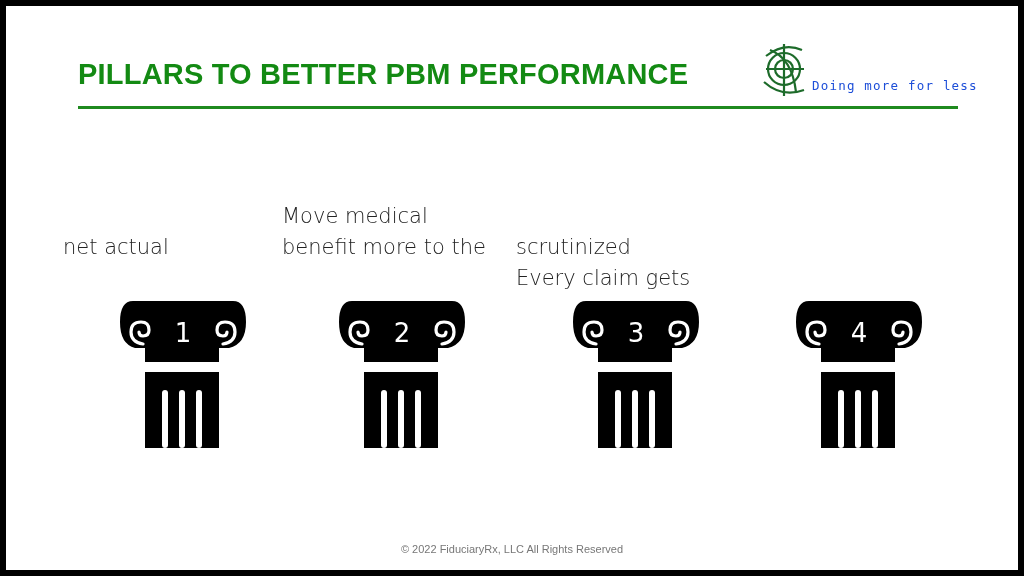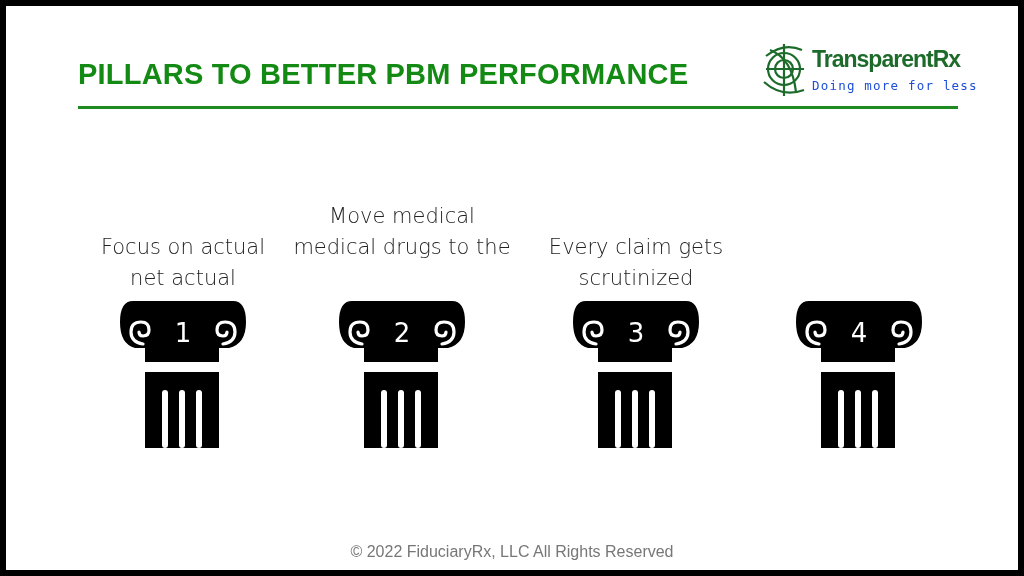--- a/index.html
+++ b/index.html
@@ -3,23 +3,23 @@
 <meta charset="utf-8">
 <style>
   html, body { margin:0; padding:0; }
   body { width:1024px; height:576px; overflow:hidden; background:#000; position:relative; font-family:"Liberation Sans", sans-serif; }
   .slide { position:absolute; left:6px; top:6px; width:1012px; height:564px; background:#fff; }
   .title { position:absolute; left:72px; top:52px; font-size:29px; font-weight:bold; color:#138a13; letter-spacing:0.2px; font-family:"Liberation Sans", sans-serif; }
   .rule { position:absolute; left:72px; top:100px; width:880px; height:3px; background:#1f8a1f; }
   .logo { position:absolute; left:756px; top:30px; width:200px; height:66px; }
   .logo-name { position:absolute; left:50px; top:10px; font-size:23px; font-weight:bold; color:#1d6b2a; letter-spacing:-1px; font-family:"Liberation Sans", sans-serif; }
   .logo-tag { position:absolute; left:50px; top:42px; font-size:12.5px; color:#1d4ed8; letter-spacing:1.2px; font-family:"DejaVu Sans Mono", monospace; white-space:nowrap; }
-  .pillar-text { position:absolute; left:0; width:240px; text-align:center; font-size:21px; line-height:31px; color:#222; font-family:"DejaVu Sans", sans-serif; font-weight:300; }
+  .pillar-text { position:absolute; left:0; width:240px; font-size:21px; line-height:31px; color:#222; font-family:"DejaVu Sans", sans-serif; font-weight:300; }
   .pillar-svg { position:absolute; }
-  .footer { position:absolute; left:0; width:1012px; top:537px; text-align:center; font-size:16px; color:#777; font-family:"Liberation Sans", sans-serif; }
+  .footer { position:absolute; left:0; width:1012px; top:537px; text-align:center; font-size:11px; color:#777; font-family:"Liberation Sans", sans-serif; }
 </style>
 </head>
 <body>
 
 <div class="slide">
 
   <div class="title">PILLARS TO BETTER PBM PERFORMANCE</div>
   <div class="rule"></div>
 
   <div class="logo">
@@ -27,62 +27,60 @@
       <g fill="none" stroke="#1d6b2a" stroke-width="2.2">
         <circle cx="22" cy="33" r="16"></circle>
         <circle cx="22" cy="33" r="9"></circle>
         <path d="M4 20 Q22 6 40 14"></path>
         <path d="M2 46 Q20 62 42 54"></path>
         <line x1="22" y1="8" x2="22" y2="60"></line>
         <line x1="4" y1="33" x2="42" y2="33"></line>
         <path d="M8 14 Q30 22 34 56"></path>
       </g>
     </svg>
-    <div class="logo-name">TransparentRx</div>
     <div class="logo-tag">Doing more for less</div>
   </div>
 
   <div>
     <div class="pillar-text" style="left:57px;top:226px">
-      <div>Focus on actual</div>
       <div>net actual</div>
     </div>
     <svg class="pillar-svg" style="left:113px;top:294px" width="128" height="148" viewBox="0 0 128 148">
       <path d="M14 1 H114 Q127 1 127 22 Q127 44 110 48 L100 48 L100 62 L26 62 L26 48 L16 48 Q1 44 1 22 Q1 1 14 1 Z" fill="#000"></path>
       <path d="M24 44 Q12 42 12 32 Q12 22 22 22 Q30 22 30 30 Q30 36 24 36 Q20 36 20 32" fill="none" stroke="#fff" stroke-width="3.2" stroke-linecap="round"></path>
       <path d="M104 44 Q116 42 116 32 Q116 22 106 22 Q98 22 98 30 Q98 36 104 36 Q108 36 108 32" fill="none" stroke="#fff" stroke-width="3.2" stroke-linecap="round"></path>
       <text x="64" y="42" text-anchor="middle" fill="#fff" font-size="26" font-family="DejaVu Sans, sans-serif">1</text>
       <rect x="26" y="72" width="74" height="76" fill="#000"></rect>
       <rect x="43" y="90" width="6" height="58" rx="3" fill="#fff"></rect>
       <rect x="60" y="90" width="6" height="58" rx="3" fill="#fff"></rect>
       <rect x="77" y="90" width="6" height="58" rx="3" fill="#fff"></rect>
     </svg>
   </div>
 
   <div>
     <div class="pillar-text" style="left:276px;top:195px">
       <div>Move medical</div>
-      <div>medical drugs to the</div>
+      <div>benefit more to the</div>
     </div>
     <svg class="pillar-svg" style="left:332px;top:294px" width="128" height="148" viewBox="0 0 128 148">
       <path d="M14 1 H114 Q127 1 127 22 Q127 44 110 48 L100 48 L100 62 L26 62 L26 48 L16 48 Q1 44 1 22 Q1 1 14 1 Z" fill="#000"></path>
       <path d="M24 44 Q12 42 12 32 Q12 22 22 22 Q30 22 30 30 Q30 36 24 36 Q20 36 20 32" fill="none" stroke="#fff" stroke-width="3.2" stroke-linecap="round"></path>
       <path d="M104 44 Q116 42 116 32 Q116 22 106 22 Q98 22 98 30 Q98 36 104 36 Q108 36 108 32" fill="none" stroke="#fff" stroke-width="3.2" stroke-linecap="round"></path>
       <text x="64" y="42" text-anchor="middle" fill="#fff" font-size="26" font-family="DejaVu Sans, sans-serif">2</text>
       <rect x="26" y="72" width="74" height="76" fill="#000"></rect>
       <rect x="43" y="90" width="6" height="58" rx="3" fill="#fff"></rect>
       <rect x="60" y="90" width="6" height="58" rx="3" fill="#fff"></rect>
       <rect x="77" y="90" width="6" height="58" rx="3" fill="#fff"></rect>
     </svg>
   </div>
 
   <div>
     <div class="pillar-text" style="left:510px;top:226px">
+      <div>scrutinized</div>
       <div>Every claim gets</div>
-      <div>scrutinized</div>
     </div>
     <svg class="pillar-svg" style="left:566px;top:294px" width="128" height="148" viewBox="0 0 128 148">
       <path d="M14 1 H114 Q127 1 127 22 Q127 44 110 48 L100 48 L100 62 L26 62 L26 48 L16 48 Q1 44 1 22 Q1 1 14 1 Z" fill="#000"></path>
       <path d="M24 44 Q12 42 12 32 Q12 22 22 22 Q30 22 30 30 Q30 36 24 36 Q20 36 20 32" fill="none" stroke="#fff" stroke-width="3.2" stroke-linecap="round"></path>
       <path d="M104 44 Q116 42 116 32 Q116 22 106 22 Q98 22 98 30 Q98 36 104 36 Q108 36 108 32" fill="none" stroke="#fff" stroke-width="3.2" stroke-linecap="round"></path>
       <text x="64" y="42" text-anchor="middle" fill="#fff" font-size="26" font-family="DejaVu Sans, sans-serif">3</text>
       <rect x="26" y="72" width="74" height="76" fill="#000"></rect>
       <rect x="43" y="90" width="6" height="58" rx="3" fill="#fff"></rect>
       <rect x="60" y="90" width="6" height="58" rx="3" fill="#fff"></rect>
       <rect x="77" y="90" width="6" height="58" rx="3" fill="#fff"></rect>

